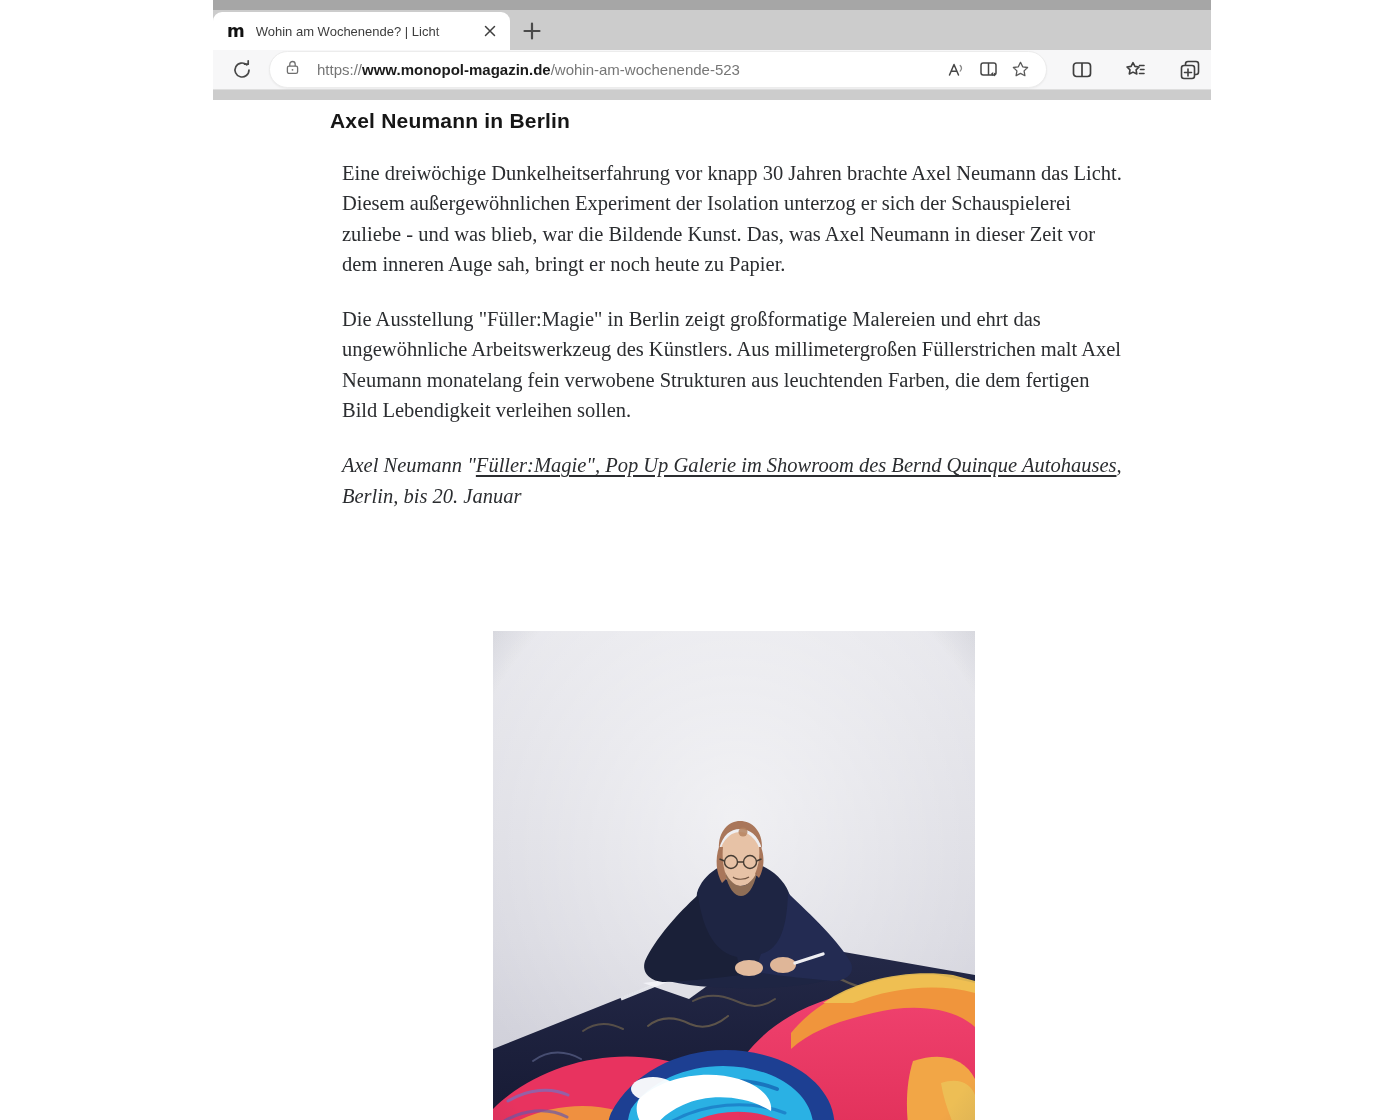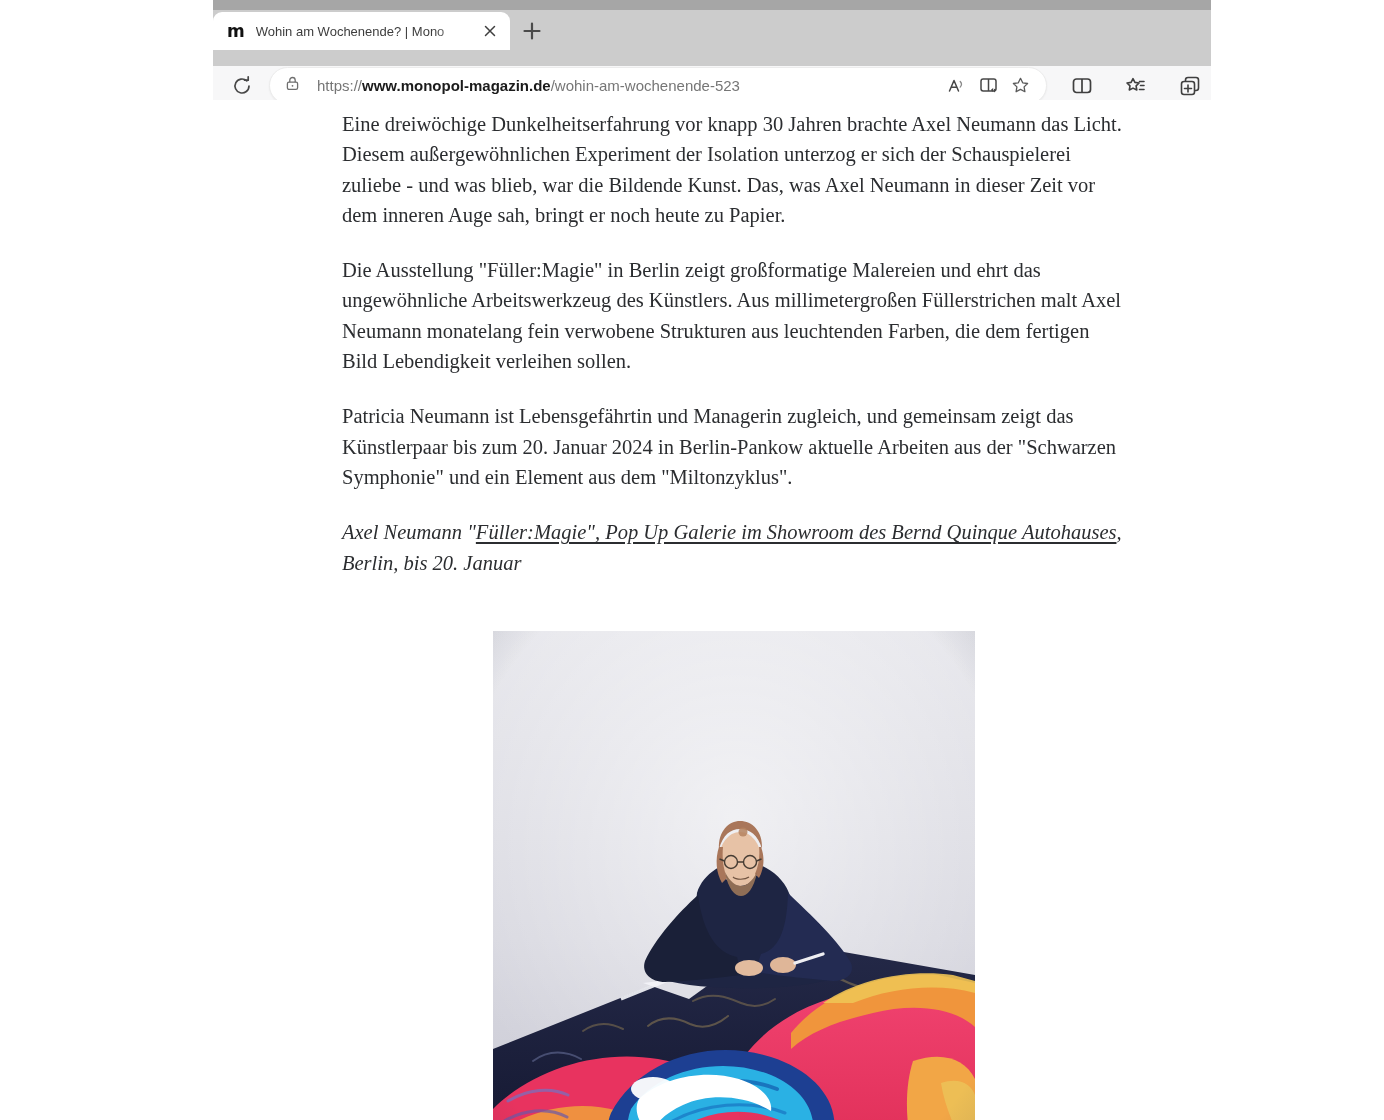--- a/index.html
+++ b/index.html
@@ -21,21 +21,21 @@
   .tab-title{
     flex:1;font-size:13px;color:#3d3d3d;white-space:nowrap;overflow:hidden;
     -webkit-mask-image:linear-gradient(90deg,#000 80%,transparent 98%);
     mask-image:linear-gradient(90deg,#000 80%,transparent 98%);
   }
   .tab-close{width:24px;height:24px;display:flex;align-items:center;justify-content:center;border-radius:4px;cursor:pointer;}
   .newtab{width:44px;height:38px;display:flex;align-items:center;justify-content:center;cursor:pointer;}
 
   .toolbar{
     height:40px;background:#f7f7f8;border-bottom:1px solid #dedede;box-sizing:border-box;
-    display:flex;align-items:center;padding:0 0 0 14px;margin-top:16px;
+    display:flex;align-items:center;padding:0 0 0 14px;
   }
   .tool-btn{background:none;border:none;width:30px;height:30px;display:flex;align-items:center;justify-content:center;padding:0;cursor:pointer;}
   .url-pill{
     margin-left:12px;width:778px;height:37px;background:#ffffff;border:1px solid #ececec;border-radius:19px;
     display:flex;align-items:center;padding:0 10px 0 14px;box-sizing:border-box;
     box-shadow:0 1px 2px rgba(0,0,0,.05);
   }
   .url-text{flex:1;font-size:15px;color:#767676;margin-left:16px;white-space:nowrap;overflow:hidden;}
   .url-domain{color:#1b1b1b;font-weight:700;}
   .pill-icon{width:32px;height:32px;display:flex;align-items:center;justify-content:center;cursor:pointer;}
@@ -63,21 +63,21 @@
 <body>
 
 <div class="canvas">
 
   <div class="browser">
     <div class="top-strip"></div>
 
     <div class="tabbar">
       <div class="tab">
         <span class="favicon">m</span>
-        <span class="tab-title">Wohin am Wochenende? | Mono</span>
+        <span class="tab-title">Wohin am Wochenende? | Licht</span>
         <span class="tab-close">
           <svg width="12" height="12" viewBox="0 0 12 12">
               <path d="M1.5 1.5 L10.5 10.5 M10.5 1.5 L1.5 10.5" stroke="#3f3f3f" stroke-width="1.5" stroke-linecap="round"></path>
             </svg>
         </span>
       </div>
       <div class="newtab">
         <svg width="20" height="20" viewBox="0 0 20 20">
             <path d="M10 2.5 V17.5 M2.5 10 H17.5" stroke="#4a4a4a" stroke-width="2.2" stroke-linecap="round"></path>
           </svg>
@@ -139,23 +139,23 @@
         <svg width="24" height="24" viewBox="0 0 24 24" fill="none">
           <rect x="7.5" y="3.5" width="13" height="13" rx="2.5" stroke="#3f3f3f" stroke-width="1.6"></rect>
           <rect x="3.5" y="7.5" width="13" height="13" rx="2.5" fill="#f7f7f8" stroke="#3f3f3f" stroke-width="1.6"></rect>
           <path d="M10 11 v7 M6.5 14.5 h7" stroke="#3f3f3f" stroke-width="1.6" stroke-linecap="round"></path>
         </svg>
       </span>
     </div>
   </div>
 
   <div class="article">
+    <h1>Axel Neumann in Berlin</h1>
     <p>Eine dreiwöchige Dunkelheitserfahrung vor knapp 30 Jahren brachte Axel Neumann das Licht. Diesem außergewöhnlichen Experiment der Isolation unterzog er sich der Schauspielerei zuliebe - und was blieb, war die Bildende Kunst. Das, was Axel Neumann in dieser Zeit vor dem inneren Auge sah, bringt er noch heute zu Papier.</p>
     <p>Die Ausstellung "Füller:Magie" in Berlin zeigt großformatige Malereien und ehrt das ungewöhnliche Arbeitswerkzeug des Künstlers. Aus millimetergroßen Füllerstrichen malt Axel Neumann monatelang fein verwobene Strukturen aus leuchtenden Farben, die dem fertigen Bild Lebendigkeit verleihen sollen.</p>
-    <p>Patricia Neumann ist Lebensgefährtin und Managerin zugleich, und gemeinsam zeigt das Künstlerpaar bis zum 20. Januar 2024 in Berlin-Pankow aktuelle Arbeiten aus der "Schwarzen Symphonie" und ein Element aus dem "Miltonzyklus".</p>
     <p class="citation"><span>Axel Neumann "</span><a class="cite-link">Füller:Magie", Pop Up Galerie im Showroom des Bernd Quinque Autohauses</a><span>, Berlin, bis 20. Januar</span></p>
   </div>
 
   <figure class="photo">
     <svg width="482" height="560" viewBox="0 0 482 560">
       <defs>
         <linearGradient id="bgGrad" x1="0" y1="0" x2="0" y2="1">
           <stop offset="0" stop-color="#e7e7ec"></stop>
           <stop offset="0.55" stop-color="#d8d8e0"></stop>
           <stop offset="1" stop-color="#c7c7d2"></stop>

